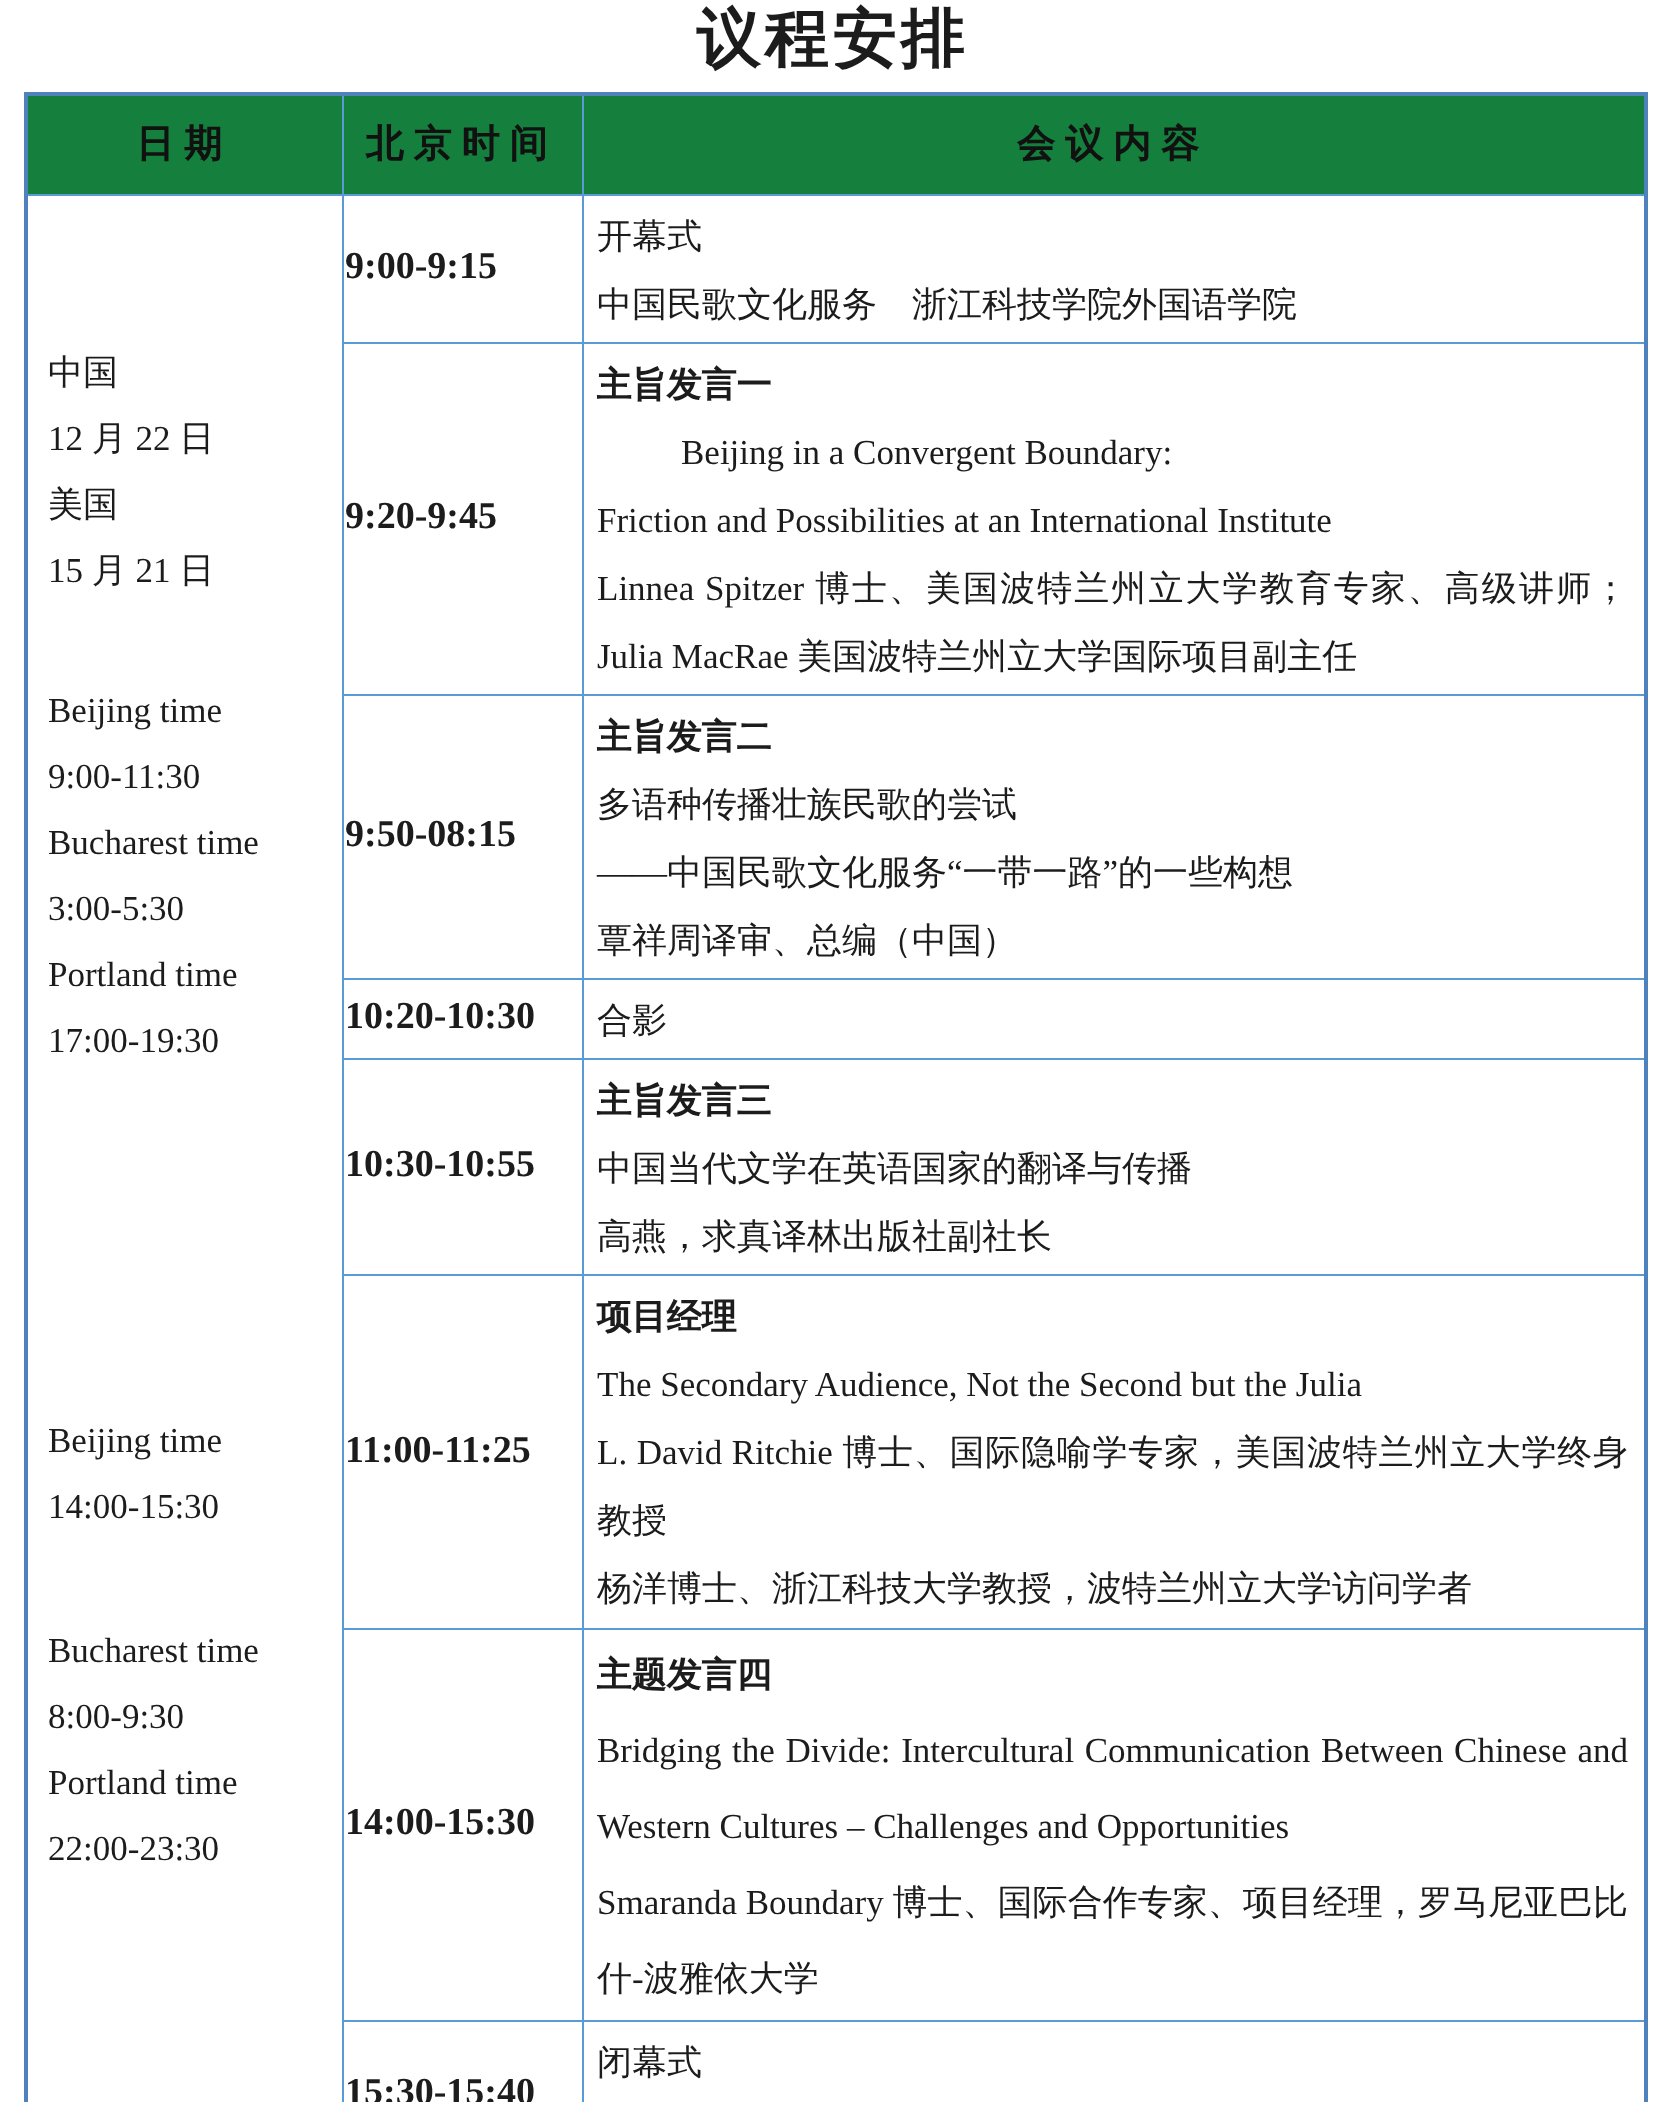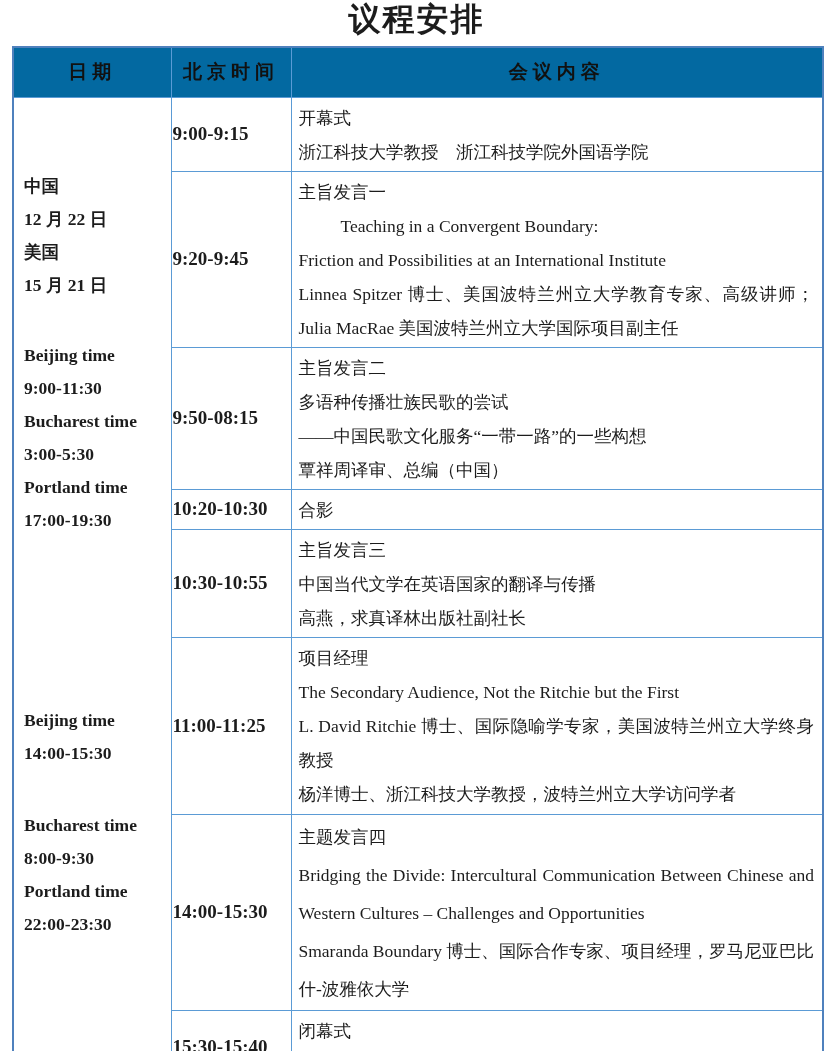--- a/index.html
+++ b/index.html
@@ -16,33 +16,33 @@
   }
   table.agenda{
     border-collapse:collapse;table-layout:fixed;
     width:810px;margin:9px 0 0 12px;
     border:2px solid #4f81bd;
   }
   table.agenda th, table.agenda td{
     border:1px solid #5b9bd5;box-sizing:border-box;
   }
   thead th{
-    background:#0369a1;height:50px;
+    background:#15803d;height:50px;
     font-family:Liberation Sans, sans-serif;
     font-weight:bold;font-size:19px;letter-spacing:5px;
     text-align:center;vertical-align:middle;color:#111;
   }
   col.c-date{width:158px;}
   col.c-time{width:120px;}
   col.c-content{width:532px;}
   td.date-cell{
     position:relative;vertical-align:top;
     font-size:17.5px;
   }
-  .dgroup{position:absolute;left:10px;right:4px;font-weight:bold;}
+  .dgroup{position:absolute;left:10px;right:4px;}
   .dgroup .dline{line-height:33px;white-space:nowrap;}
   .g1{top:72px;}
   .g2{top:241px;}
   .g3{top:606px;}
   .g4{top:711px;}
   td.time-cell{
     vertical-align:middle;
     font-size:19px;white-space:nowrap;font-weight:bold;
   }
   td.content-cell{
@@ -52,21 +52,21 @@
   p.ln{margin:0;line-height:34px;}
   tr.r1 td{height:73px;}
   tr.r2 td{height:170px;}
   tr.r3 td{height:135px;}
   tr.r4 td{height:37px;margin-left:36px;}
   tr.r5 td{height:96px;}
   tr.r6 td{height:177px;}
   tr.r7 td{height:190px;}
   tr.r8 td{height:64px;}
   tr.r7 p.ln{line-height:38px;}
-  .b{font-weight:400;}
+  .b{font-weight:700;}
   .indent-sm{padding-left:42px;}
   .indent-lg{padding-left:105px;}
   .just{text-align:justify;text-align-last:left;}
 </style>
 </head>
 <body>
 
 <div class="page-title">议程安排</div>
 
 <table class="agenda">
@@ -106,28 +106,28 @@
         <div class="dgroup g4">
           <div class="dline">Bucharest time</div>
           <div class="dline">8:00-9:30</div>
           <div class="dline">Portland time</div>
           <div class="dline">22:00-23:30</div>
         </div>
       </td>
       <td class="time-cell">9:00-9:15</td>
       <td class="content-cell">
         <p class="ln">开幕式</p>
-        <p class="ln">浙江科技大学教授　浙江科技学院外国语学院</p>
+        <p class="ln">中国民歌文化服务　浙江科技学院外国语学院</p>
       </td>
     </tr>
     <tr class="r2">
       <td class="time-cell">9:20-9:45</td>
       <td class="content-cell">
         <p class="ln b">主旨发言一</p>
-        <p class="ln indent-sm">Teaching in a Convergent Boundary:</p>
+        <p class="ln indent-sm">Beijing in a Convergent Boundary:</p>
         <p class="ln">Friction and Possibilities at an International Institute</p>
         <p class="ln just">Linnea Spitzer 博士、美国波特兰州立大学教育专家、高级讲师；Julia MacRae 美国波特兰州立大学国际项目副主任</p>
       </td>
     </tr>
     <tr class="r3">
       <td class="time-cell">9:50-08:15</td>
       <td class="content-cell">
         <p class="ln b">主旨发言二</p>
         <p class="ln">多语种传播壮族民歌的尝试</p>
         <p class="ln">——中国民歌文化服务“一带一路”的一些构想</p>
@@ -145,21 +145,21 @@
       <td class="content-cell">
         <p class="ln b">主旨发言三</p>
         <p class="ln">中国当代文学在英语国家的翻译与传播</p>
         <p class="ln">高燕，求真译林出版社副社长</p>
       </td>
     </tr>
     <tr class="r6">
       <td class="time-cell">11:00-11:25</td>
       <td class="content-cell">
         <p class="ln b">项目经理</p>
-        <p class="ln">The Secondary Audience, Not the Ritchie but the First</p>
+        <p class="ln">The Secondary Audience, Not the Second but the Julia</p>
         <p class="ln just">L. David Ritchie 博士、国际隐喻学专家，美国波特兰州立大学终身教授</p>
         <p class="ln">杨洋博士、浙江科技大学教授，波特兰州立大学访问学者</p>
       </td>
     </tr>
     <tr class="r7">
       <td class="time-cell">14:00-15:30</td>
       <td class="content-cell">
         <p class="ln b">主题发言四</p>
         <p class="ln just">Bridging the Divide: Intercultural Communication Between Chinese and Western Cultures – Challenges and Opportunities</p>
         <p class="ln just">Smaranda Boundary 博士、国际合作专家、项目经理，罗马尼亚巴比什-波雅依大学</p>

